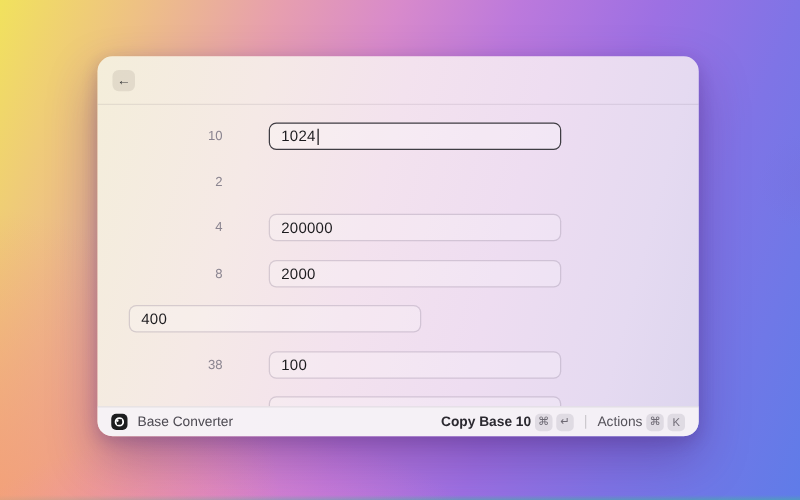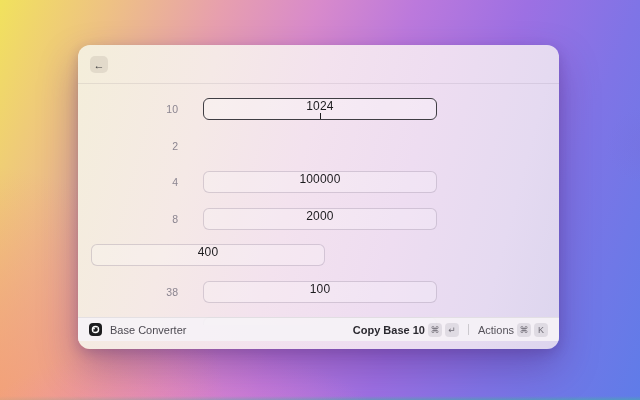--- a/index.html
+++ b/index.html
@@ -53,45 +53,44 @@
   .row:first-child { margin-top: 13px; }
   .base-label {
     width: 112px;
     text-align: right;
     font-size: 10.5px;
     color: #8b8590;
     padding-right: 12px;
     flex: none;
   }
   .field {
-    margin-left: 13px;
+    margin-left: 25px;
     width: 234px; height: 22px;
     border: 1px solid rgba(80,60,95,0.20);
     border-radius: 6px;
     background: rgba(255,255,255,0.22);
     display: flex; align-items: center;
     padding: 0 9px;
     font-size: 12px; font-weight: 500;
     color: #1c1b1e;
     letter-spacing: 0.2px;
-    flex-direction: column;
   }
   .field.focused {
     border: 1.5px solid #3f3d43;
     background: rgba(255,255,255,0.30);
   }
   .caret {
     display: inline-block;
     width: 1.5px; height: 13px;
     background: #1c1b1e;
     margin-left: 1px;
   }
 
   .footer {
-    position: absolute; left: 0; right: 0; bottom: 8px;
+    position: absolute; left: 0; right: 0; bottom: 0;
     height: 24px;
     background: rgba(245,242,246,0.92);
     border-top: 1px solid rgba(0,0,0,0.07);
     display: flex; align-items: center;
     padding: 0 11px;
     font-size: 11px;
   }
   .app-icon {
     width: 13px; height: 13px;
     border-radius: 4px;
@@ -140,21 +139,21 @@
       </div>
     </div>
 
     <div class="row">
       <div class="base-label">2</div>
     </div>
 
     <div class="row">
       <div class="base-label">4</div>
       <div class="field">
-        <span>100000</span>
+        <span>200000</span>
       </div>
     </div>
 
     <div class="row">
       <div class="base-label">8</div>
       <div class="field">
         <span>2000</span>
       </div>
     </div>
 

